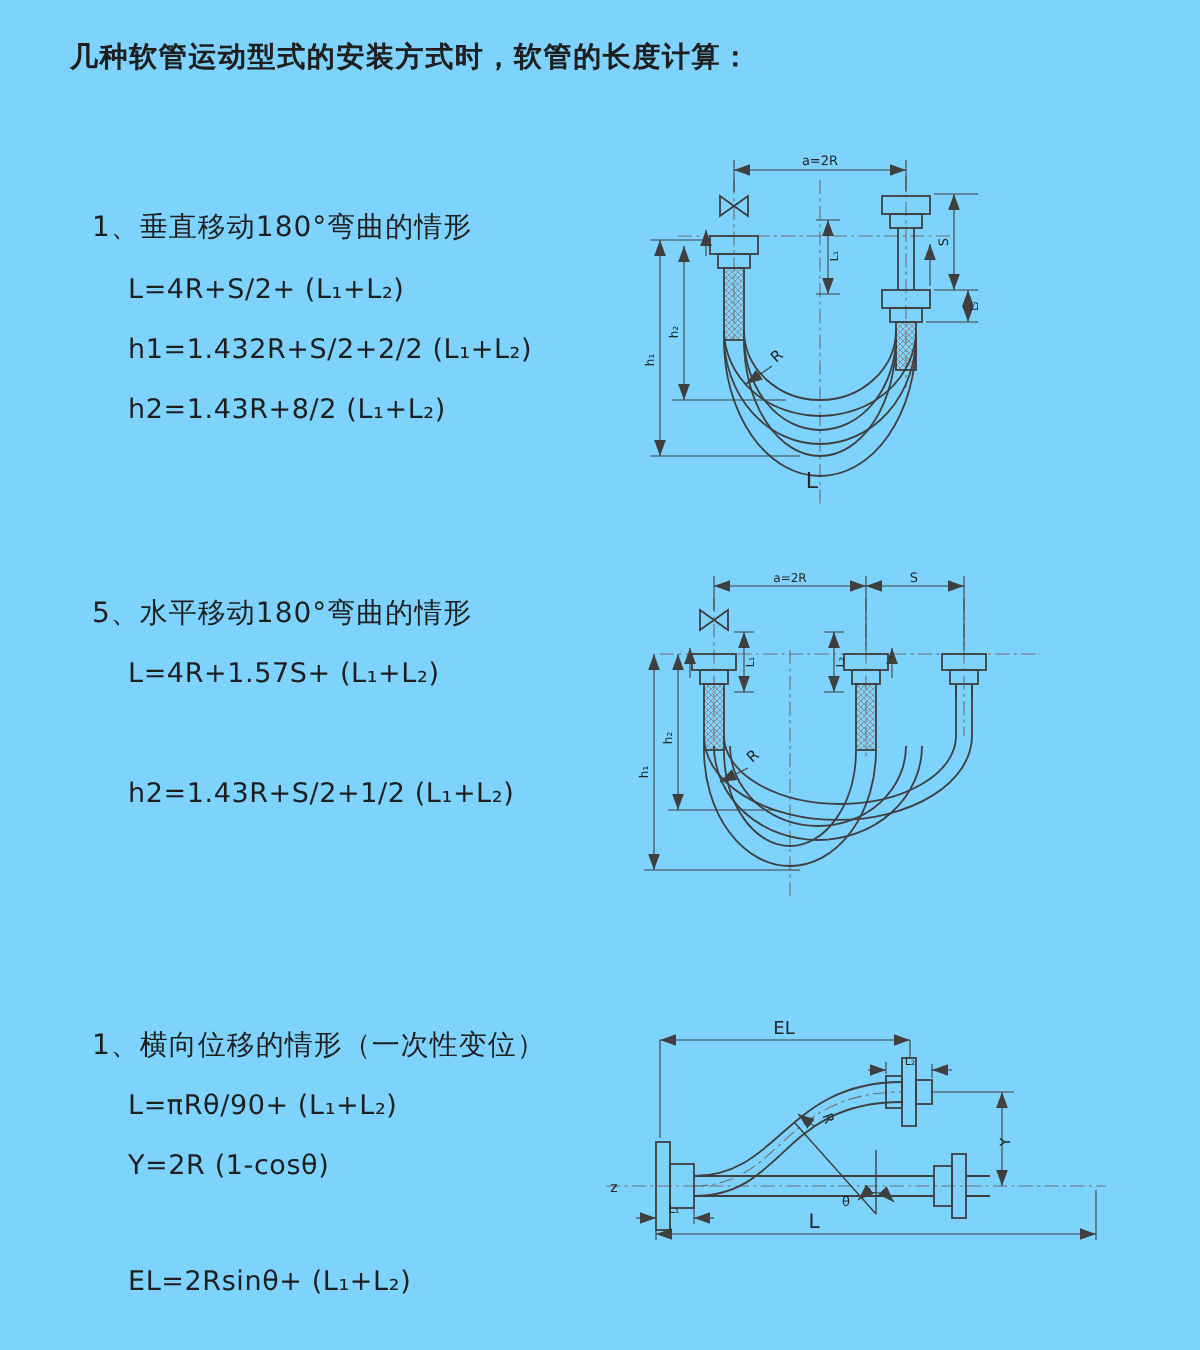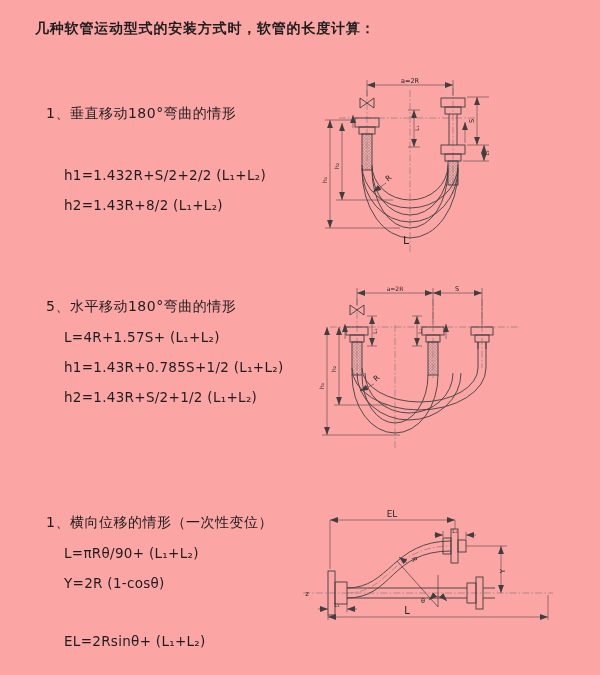--- a/index.html
+++ b/index.html
@@ -1,37 +1,37 @@
 <!DOCTYPE html>
 <html><head>
 <meta charset="utf-8">
 <style>
   html,body{margin:0;padding:0;background:#ffffff;}
-  .page{position:relative;width:600px;height:675px;background:#fca5a5;overflow:hidden;
+  .page{position:relative;width:600px;height:675px;background:#7dd3fc;overflow:hidden;
         font-family:"DejaVu Sans","Liberation Sans",sans-serif;color:#1e1e1e;}
   .title{position:absolute;left:35px;top:20px;font-size:14px;font-weight:bold;letter-spacing:0.8px;}
   .heading{position:absolute;left:46px;font-size:14px;font-weight:normal;letter-spacing:0.5px;}
   .formula{position:absolute;left:64px;font-size:13.5px;font-weight:500;letter-spacing:0.3px;}
   svg.diagram{position:absolute;}
   svg text{fill:#262626;font-family:"DejaVu Sans","Liberation Sans",sans-serif;}
 </style>
 </head>
 <body>
 
 <div class="page">
 
   <div class="title">几种软管运动型式的安装方式时，软管的长度计算：</div>
 
   <div class="heading" style="top:105px">1、垂直移动180°弯曲的情形</div>
+  <div class="formula" style="top:137px">L=4R+S/2+ (L₁+L₂)</div>
   <div class="formula" style="top:167px">h1=1.432R+S/2+2/2 (L₁+L₂)</div>
   <div class="formula" style="top:197px">h2=1.43R+8/2 (L₁+L₂)</div>
 
   <div class="heading" style="top:298px">5、水平移动180°弯曲的情形</div>
   <div class="formula" style="top:329px">L=4R+1.57S+ (L₁+L₂)</div>
-  <div class="formula" style="top:359px">h1=1.43R+0.785S+1/2 (L₁+L₂)</div>
   <div class="formula" style="top:389px">h2=1.43R+S/2+1/2 (L₁+L₂)</div>
 
   <div class="heading" style="top:514px">1、横向位移的情形（一次性变位）</div>
   <div class="formula" style="top:545px">L=πRθ/90+ (L₁+L₂)</div>
   <div class="formula" style="top:575px">Y=2R (1-cosθ)</div>
   <div class="formula" style="top:633px">EL=2Rsinθ+ (L₁+L₂)</div>
 
   <svg class="diagram" style="left:315px;top:70px" width="270" height="190" viewBox="0 0 270 190">
     <defs>
       <marker id="d1a" orient="auto-start-reverse" markerUnits="userSpaceOnUse" markerWidth="10" markerHeight="8" refX="8.2" refY="3">

